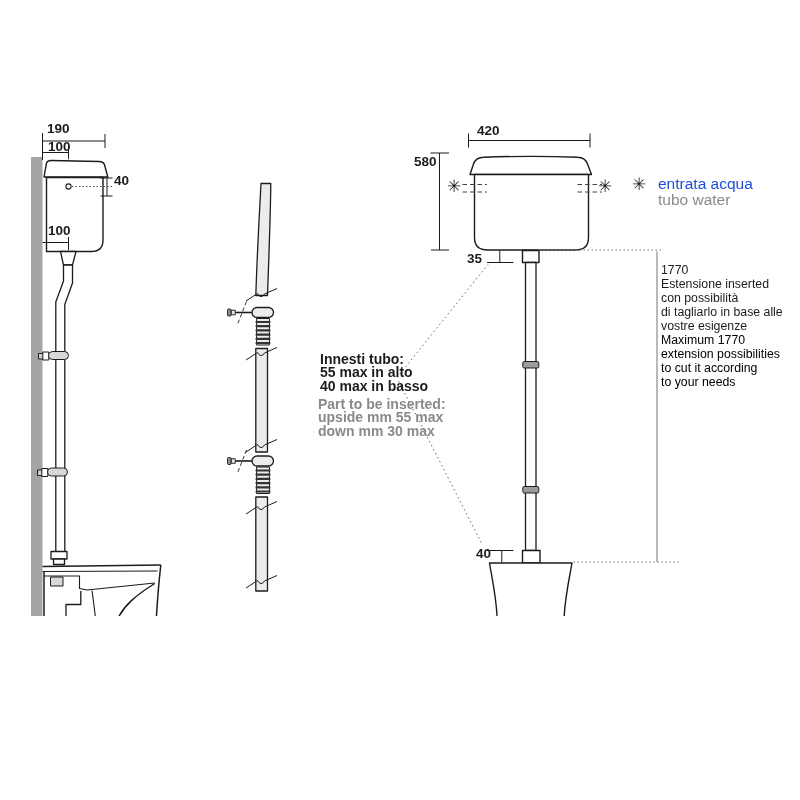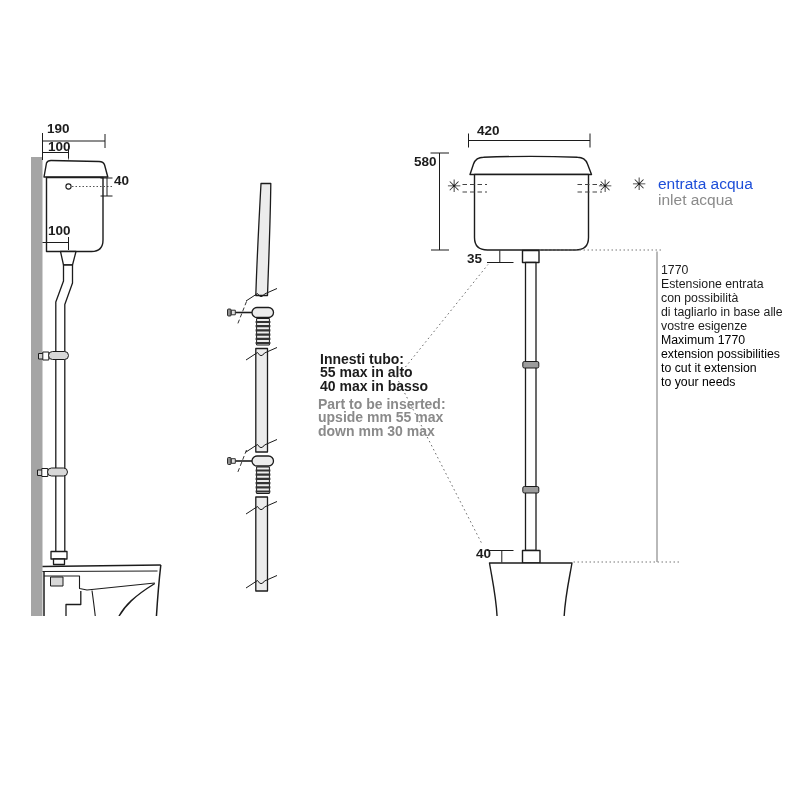--- a/index.html
+++ b/index.html
@@ -193,29 +193,29 @@
   <div>
     <div class="lbl note en" style="left:318px;top:398px">Part to be inserted:</div>
     <div class="lbl note en" style="left:318px;top:411.4px">upside mm 55 max</div>
     <div class="lbl note en" style="left:318px;top:424.8px">down mm 30 max</div>
   </div>
 
   <div class="lbl ast" style="left:447px;top:178px">✳</div>
   <div class="lbl ast" style="left:598px;top:178px">✳</div>
   <div class="lbl ast" style="left:632px;top:176px">✳</div>
   <div class="lbl big" style="left:658px;top:176px">entrata acqua</div>
-  <div class="lbl big en" style="left:658px;top:192px">inlet acqua</div>
+  <div class="lbl big en" style="left:658px;top:192px">tubo water</div>
 
   <div>
     <div class="lbl ext" style="left:661px;top:263px">1770</div>
-    <div class="lbl ext" style="left:661px;top:277px">Estensione entrata</div>
+    <div class="lbl ext" style="left:661px;top:277px">Estensione inserted</div>
     <div class="lbl ext" style="left:661px;top:291px">con possibilità</div>
     <div class="lbl ext" style="left:661px;top:305px">di tagliarlo in base alle</div>
     <div class="lbl ext" style="left:661px;top:319px">vostre esigenze</div>
   </div>
   <div>
     <div class="lbl ext en" style="left:661px;top:333px">Maximum 1770</div>
     <div class="lbl ext en" style="left:661px;top:347px">extension possibilities</div>
-    <div class="lbl ext en" style="left:661px;top:361px">to cut it extension</div>
+    <div class="lbl ext en" style="left:661px;top:361px">to cut it according</div>
     <div class="lbl ext en" style="left:661px;top:375px">to your needs</div>
   </div>
 
 </div>
 
 </body></html>

